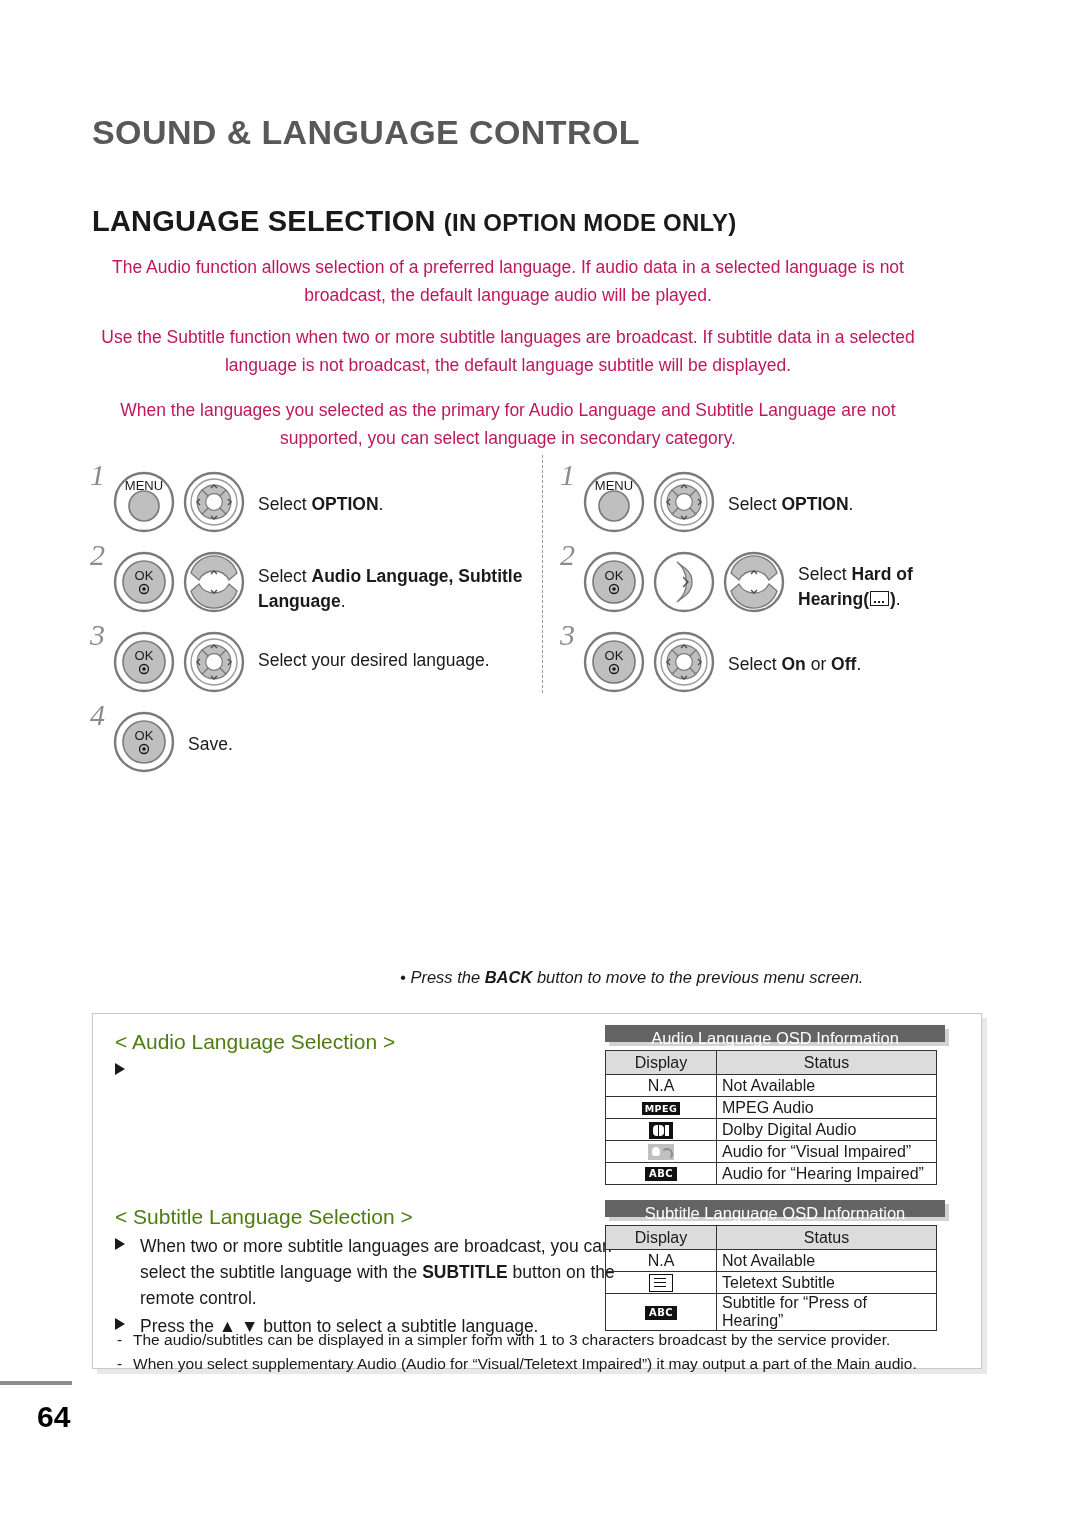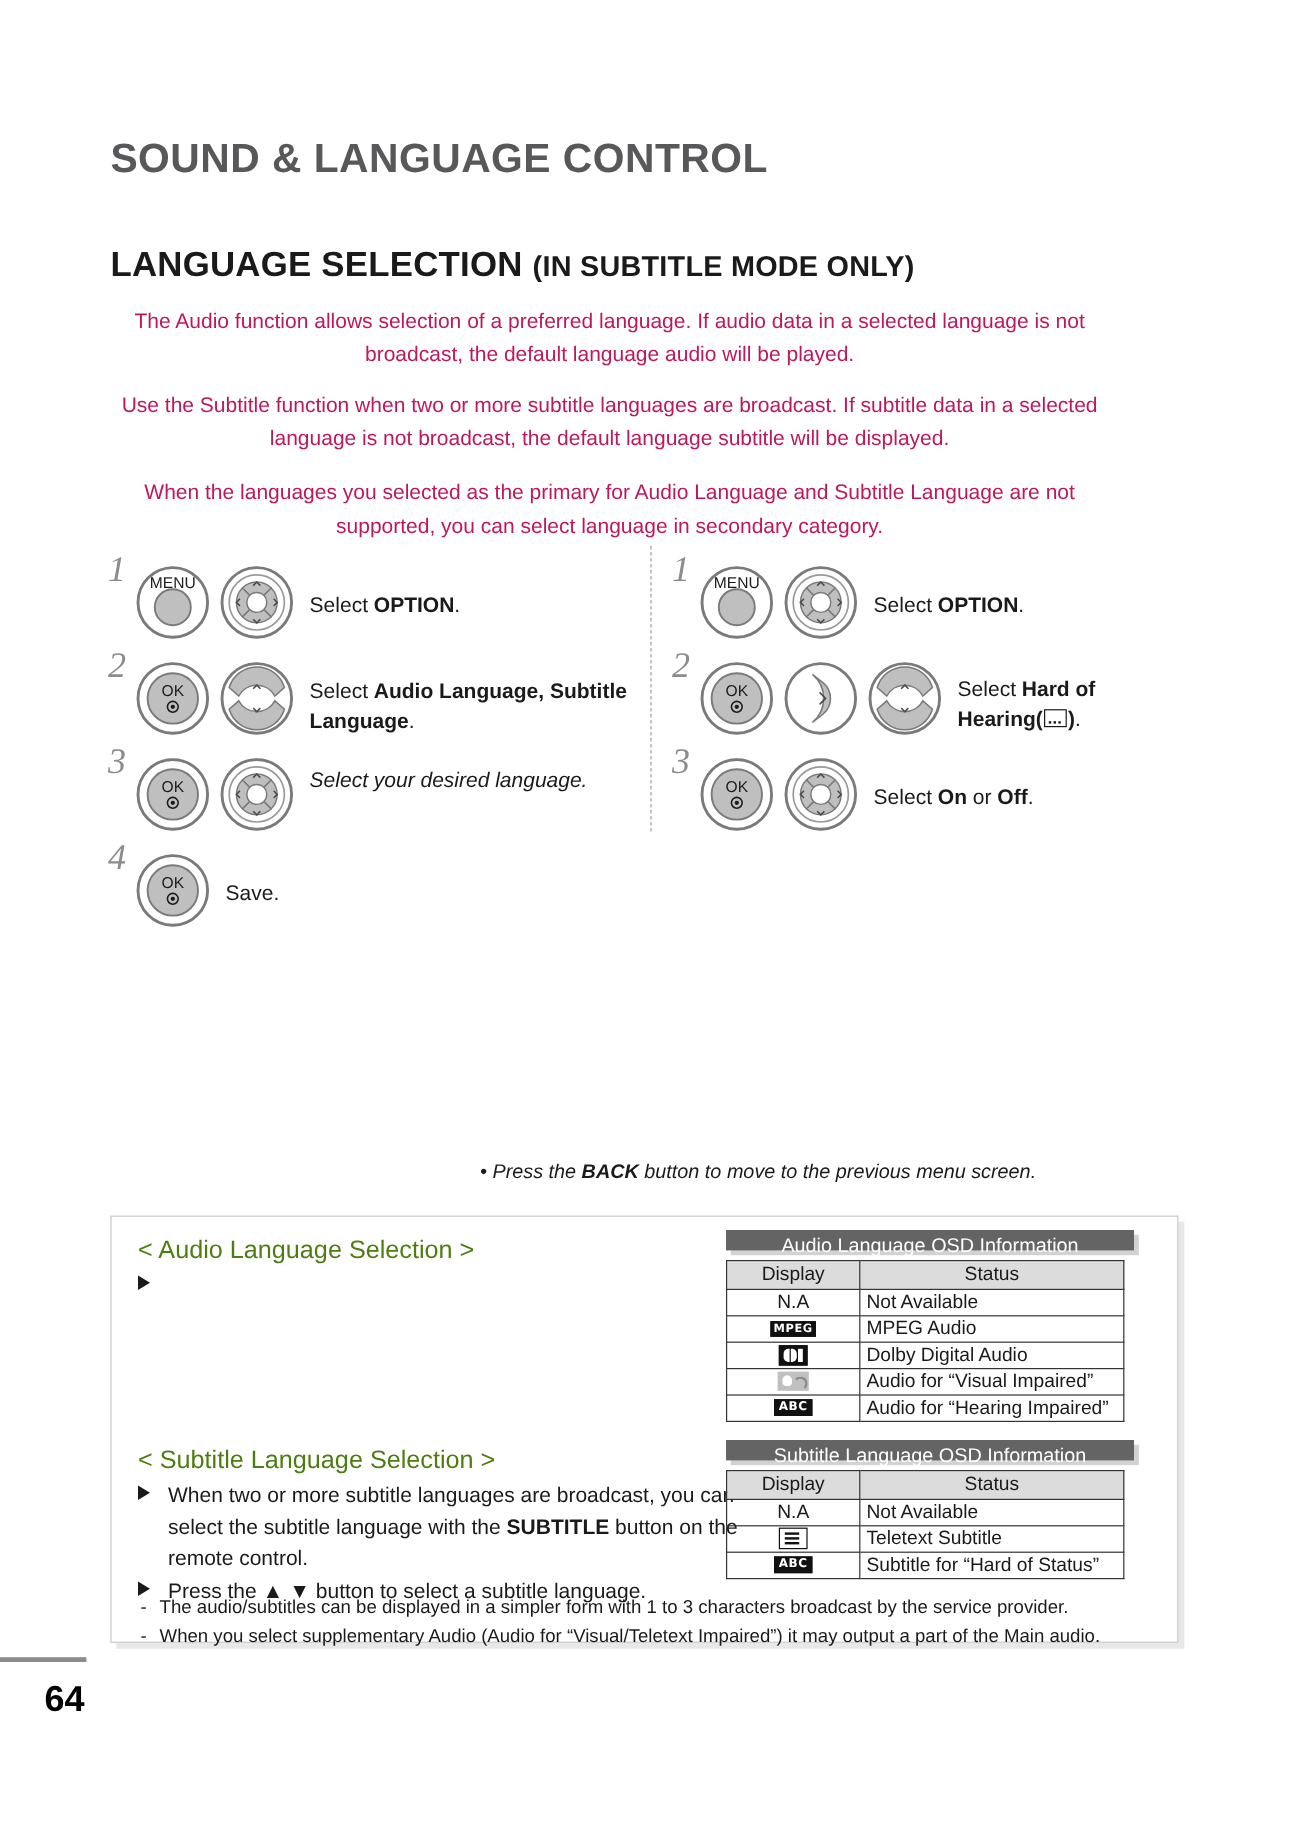--- a/index.html
+++ b/index.html
@@ -327,21 +327,21 @@
     color: #000000;
   }
 </style>
 </head>
 <body>
 
 <div class="page-title">SOUND &amp; LANGUAGE CONTROL</div>
 
 <div class="section-title">
   <span>LANGUAGE SELECTION</span>
-  <span class="sub">(IN SUBTITLE MODE ONLY)</span>
+  <span class="sub">(IN OPTION MODE ONLY)</span>
 </div>
 
 <div class="intro" id="intro-1">The Audio function allows selection of a preferred language. If audio data in a selected language is not broadcast, the default language audio will be played.</div>
 <div class="intro" id="intro-2">Use the Subtitle function when two or more subtitle languages are broadcast. If subtitle data in a selected language is not broadcast, the default language subtitle will be displayed.</div>
 <div class="intro" id="intro-3">When the languages you selected as the primary for Audio Language and Subtitle Language are not supported, you can select language in secondary category.</div>
 
 <div class="column-divider"></div>
 
 <div class="steps-col" id="steps-left">
 
@@ -416,21 +416,21 @@
         <path d="M20 20 A17 17 0 0 1 44 20 L38 26 A9 9 0 0 0 26 26 Z" fill="#bfbfbf" stroke="#7a7a7a" stroke-width="1.2"></path>
         <path d="M20 44 A17 17 0 0 0 44 44 L38 38 A9 9 0 0 1 26 38 Z" fill="#bfbfbf" stroke="#7a7a7a" stroke-width="1.2"></path>
         <path d="M20 20 A17 17 0 0 0 20 44 L26 38 A9 9 0 0 1 26 26 Z" fill="#bfbfbf" stroke="#7a7a7a" stroke-width="1.2"></path>
         <path d="M44 20 A17 17 0 0 1 44 44 L38 38 A9 9 0 0 0 38 26 Z" fill="#bfbfbf" stroke="#7a7a7a" stroke-width="1.2"></path>
         <path d="M29 18 l3 -3 l3 3" fill="none" stroke="#4a4a4a" stroke-width="1.3"></path>
         <path d="M29 46 l3 3 l3 -3" fill="none" stroke="#4a4a4a" stroke-width="1.3"></path>
         <path d="M18 29 l-3 3 l3 3" fill="none" stroke="#4a4a4a" stroke-width="1.3"></path>
         <path d="M46 29 l3 3 l-3 3" fill="none" stroke="#4a4a4a" stroke-width="1.3"></path>
       </svg>
     </div>
-    <div class="step-text" style="left:168px; top:16px;font-style:italic;">
+    <div class="step-text" style="left:168px; top:26px;">
       <span>Select your desired language.</span>
     </div>
   </div>
 
   <div class="step">
     <div class="step-num">4</div>
     <div class="btn-wrap" style="left:22px;">
       <svg class="rbtn" width="64" height="64" viewBox="0 0 64 64">
         <circle cx="32" cy="32" r="29" fill="#fff" stroke="#7a7a7a" stroke-width="2.4"></circle>
         <circle cx="32" cy="32" r="21" fill="#bfbfbf" stroke="#7a7a7a" stroke-width="1.6"></circle>
@@ -627,21 +627,21 @@
         <tr>
           <td class="c-disp">
             <span class="gl gl-tele"></span>
           </td>
           <td class="c-stat">Teletext Subtitle</td>
         </tr>
         <tr>
           <td class="c-disp">
             <span class="gl gl-text">ABC</span>
           </td>
-          <td class="c-stat">Subtitle for “Hard of Status”</td>
+          <td class="c-stat">Subtitle for “Press of Hearing”</td>
         </tr>
       </tbody>
     </table>
   </div>
 
   <div class="notes">
     <div class="note-row">
       <span class="dash">-</span><span>The audio/subtitles can be displayed in a simpler form with 1 to 3 characters broadcast by the service provider.</span>
     </div>
     <div class="note-row">

